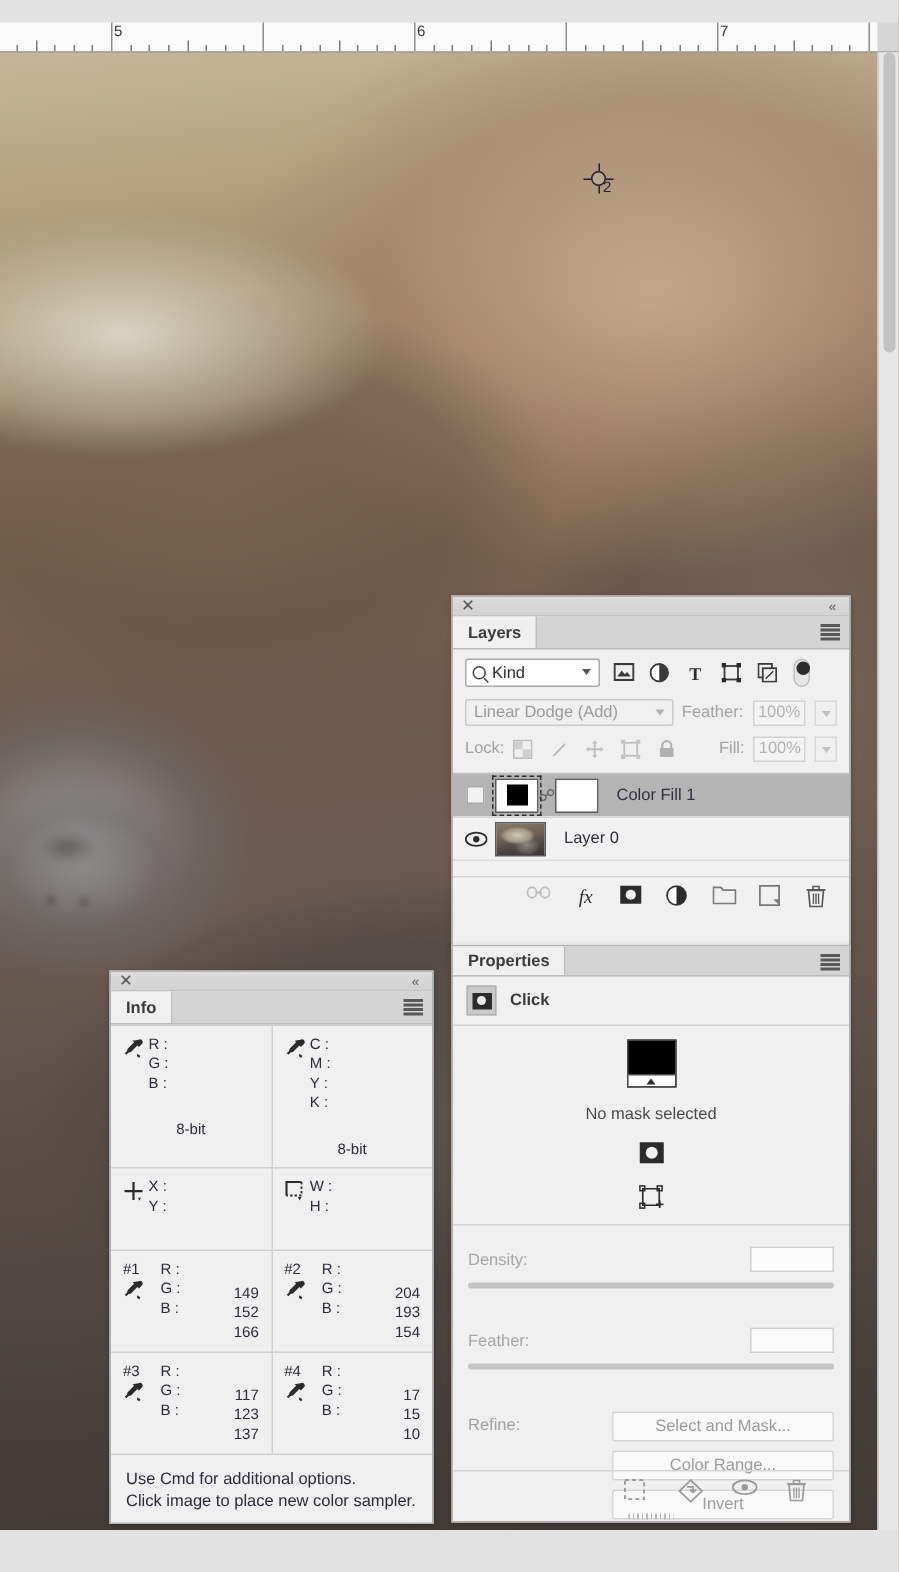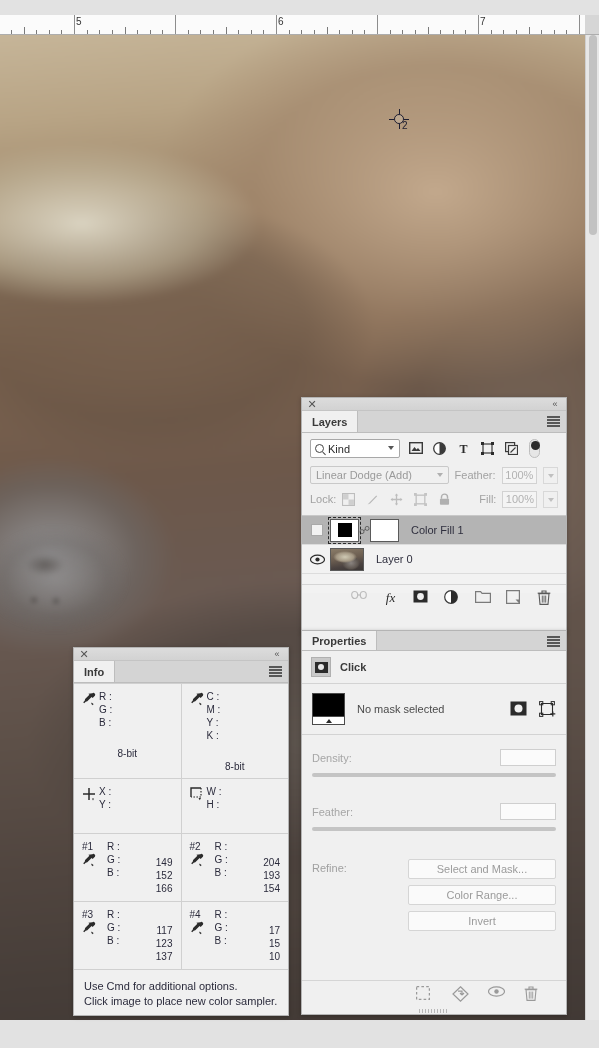--- a/index.html
+++ b/index.html
@@ -272,21 +272,21 @@
     width: 13px; height: 11px; background: #2b2b2b; position: relative;
   }
   .masks-icon-btn .sq::after {
     content: ""; position: absolute; left: 3.5px; top: 2.5px;
     width: 6px; height: 6px; border-radius: 50%; background: #e8e8e8;
   }
   .masks-title { font-size: 11px; font-weight: bold; color: #3a3a3a; }
 
   .mask-row {
     display: flex; align-items: center; padding: 9px 10px;
-    border-bottom: 1px solid #d3d3d3; gap: 12px;
+    border-bottom: 1px solid #d3d3d3; gap: 12px; flex-direction: column;
   }
   .mask-thumb {
     width: 33px; height: 32px; background: #000; border: 1px solid #4a4a4a;
     position: relative; flex: none;
   }
   .mask-thumb .strip {
     position: absolute; left: 0; bottom: 0; width: 100%; height: 8px;
     background: #fff; border-top: 1px solid #4a4a4a;
     display: flex; align-items: center; justify-content: center;
   }

